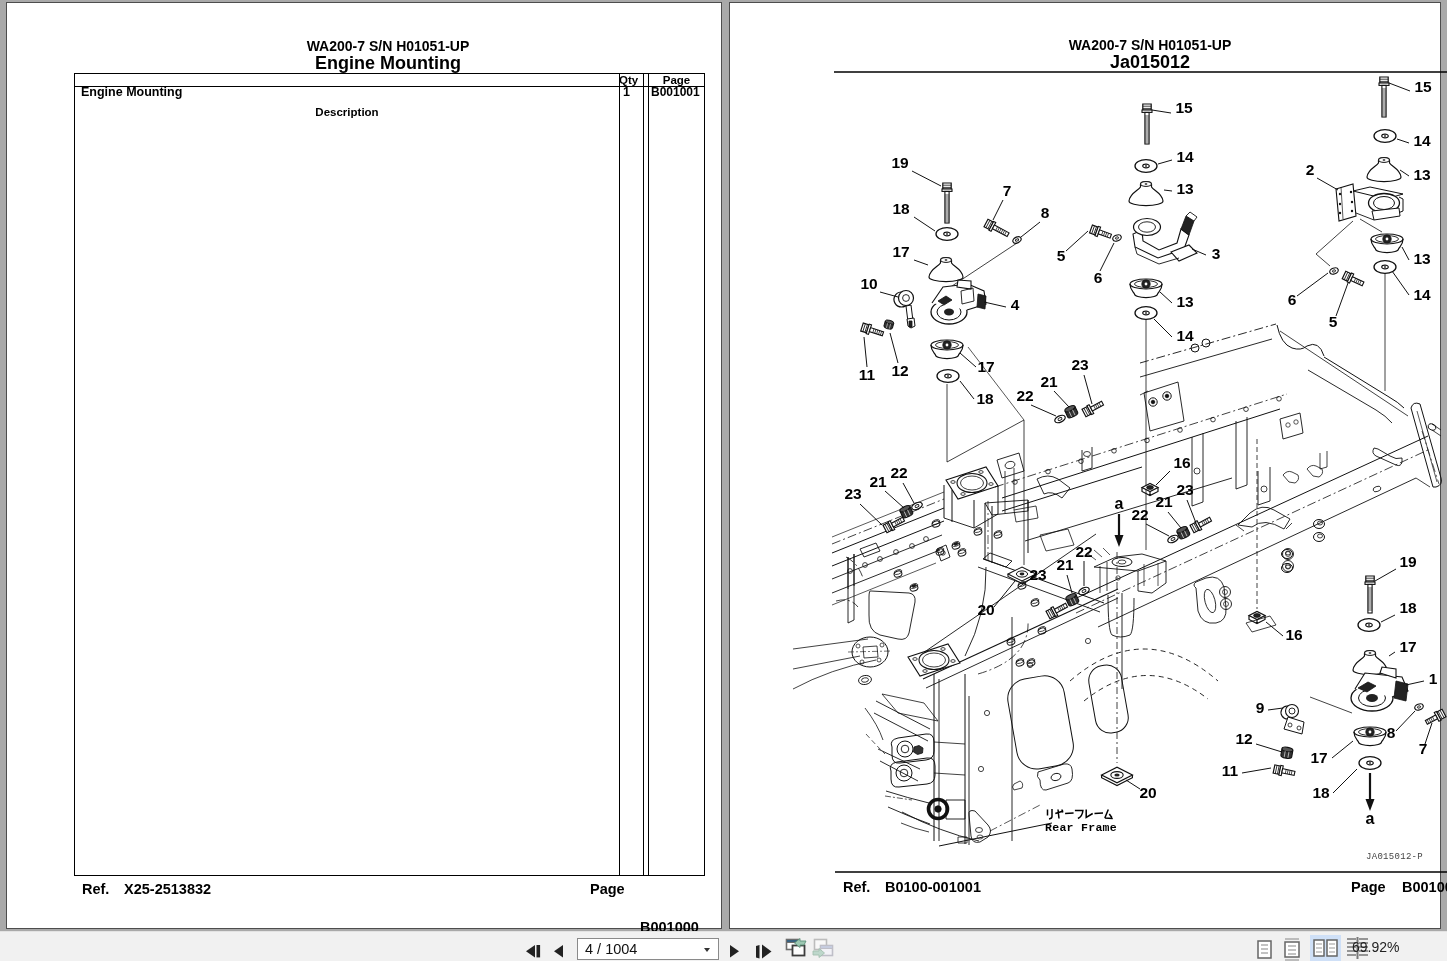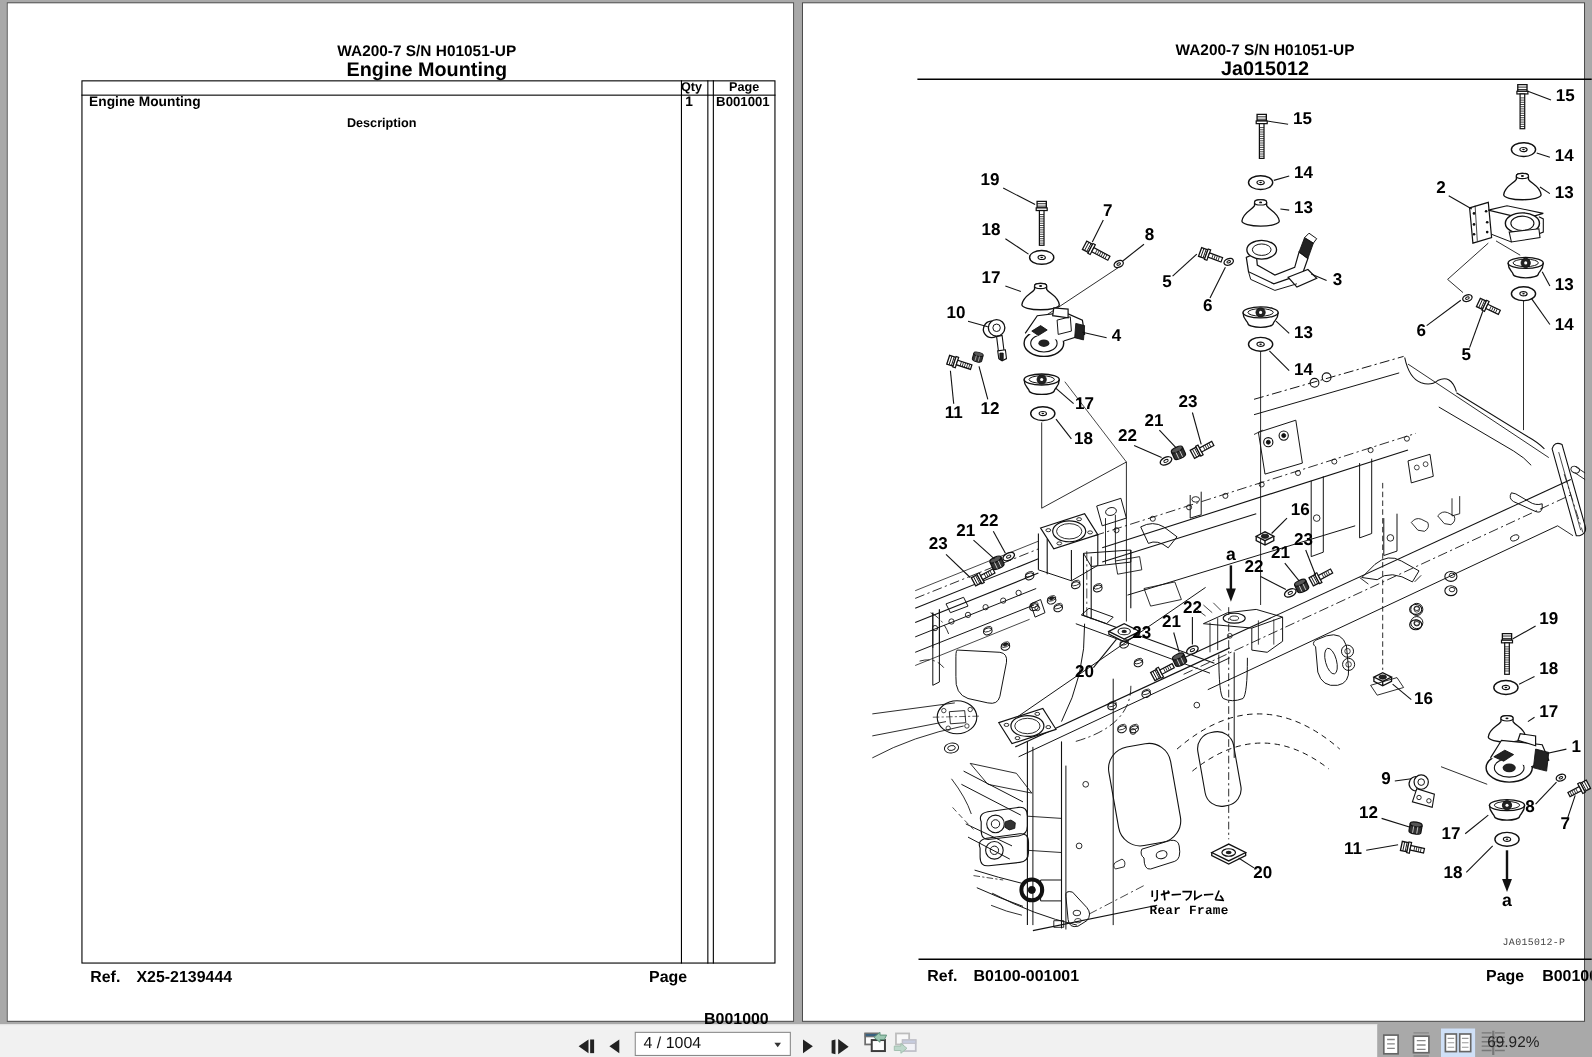--- a/index.html
+++ b/index.html
@@ -1,41 +1,41 @@
 <!DOCTYPE html>
 <html><head><meta charset="utf-8">
 <style>
 * { margin:0; padding:0; box-sizing:border-box; }
 body { width:1447px; height:961px; background:#a9a9a9; font-family:"Liberation Sans", sans-serif; position:relative; overflow:hidden; }
 .page { position:absolute; background:#fff; border:1px solid #4d4d4d;padding-left:39px; }
 #pageL { left:6px; top:2px; width:716px; height:927px; }
 #pageR { left:729px; top:2px; width:712px; height:927px; }
 .b { font-weight:bold; }
 .abs { position:absolute; }
-#toolbar { position:absolute; left:0; top:931px; width:1252px; height:30px; background:#f1f1f1; border-top:1px solid #e3e3e3; }
+#toolbar { position:absolute; left:0; top:931px; width:1447px; height:30px; background:#f1f1f1; border-top:1px solid #e3e3e3; }
 .tbtext { position:absolute; font-size:14px; color:#222; }
 #combo { position:absolute; left:577px; top:6px; width:142px; height:22px; background:#fff; border:1px solid #8a8a8a; font-size:14.5px; color:#111; padding-left:7px; line-height:21px; }
 </style></head>
 <body>
 <div class="page" id="pageL">
   <div class="abs b" style="left:0;width:762px;top:35px;text-align:center;font-size:14px;">WA200-7 S/N H01051-UP</div>
   <div class="abs b" style="left:0;width:762px;top:50px;text-align:center;font-size:18px;">Engine Mounting</div>
   <div class="abs" style="left:67px;top:70px;width:631px;height:803px;border:1px solid #000;"></div>
   <div class="abs" style="left:67px;top:83px;width:631px;height:0;border-top:1px solid #000;"></div>
   <div class="abs" style="left:612px;top:70px;width:0;height:803px;border-left:1px solid #000;"></div>
   <div class="abs" style="left:636px;top:70px;width:0;height:803px;border-left:1px solid #000;"></div>
   <div class="abs" style="left:641px;top:70px;width:0;height:803px;border-left:1px solid #000;"></div>
   <div class="abs b" style="left:67px;width:546px;top:71px;text-align:center;font-size:11.5px;margin-top:32px;">Description</div>
   <div class="abs b" style="left:612px;width:24px;top:71px;text-align:left;font-size:11.5px;">Qty</div>
   <div class="abs b" style="left:641px;width:57px;top:71px;text-align:center;font-size:11.5px;">Page</div>
   <div class="abs b" style="left:74px;top:82px;font-size:12.5px;">Engine Mounting</div>
   <div class="abs b" style="left:616px;top:82px;font-size:12.5px;">1</div>
   <div class="abs b" style="left:644px;top:82px;font-size:12px;">B001001</div>
   <div class="abs b" style="left:75px;top:878px;font-size:14.5px;">Ref.</div>
-  <div class="abs b" style="left:117px;top:878px;font-size:14.5px;">X25-2139444</div>
+  <div class="abs b" style="left:117px;top:878px;font-size:14.5px;">X25-2513832</div>
   <div class="abs b" style="left:583px;top:878px;font-size:14.5px;">Page</div>
   <div class="abs b" style="left:633px;top:916px;font-size:14.5px;">B001000</div>
 </div>
 <div class="page" id="pageR">
 <svg width="712" height="927" viewBox="729 2 712 927" xmlns="http://www.w3.org/2000/svg" font-family="Liberation Sans, sans-serif">
 <text x="1110" y="49" font-size="14" font-weight="bold" text-anchor="middle">WA200-7 S/N H01051-UP</text>
 <text x="1110" y="67" font-size="18" font-weight="bold" text-anchor="middle">Ja015012</text>
 <line x1="794" y1="71" x2="1430" y2="71" stroke="#000" stroke-width="1.5"></line>
 <line x1="795" y1="871" x2="1426" y2="871" stroke="#000" stroke-width="1.5"></line>
 <text x="803" y="891" font-size="14.5" font-weight="bold">Ref.</text>

